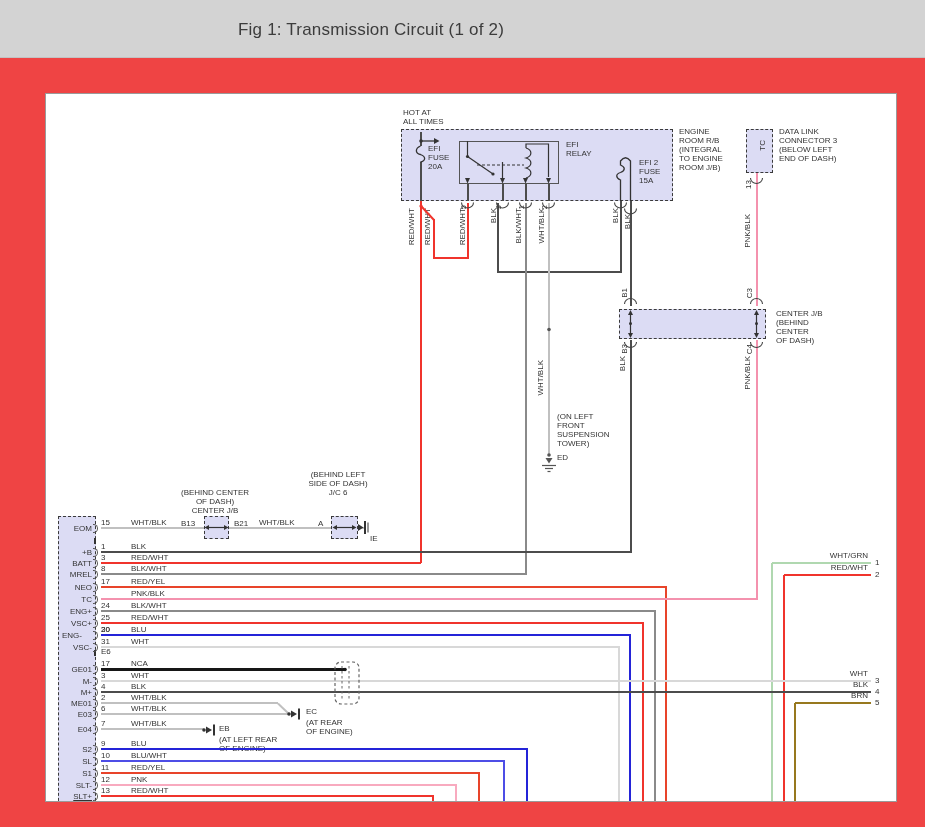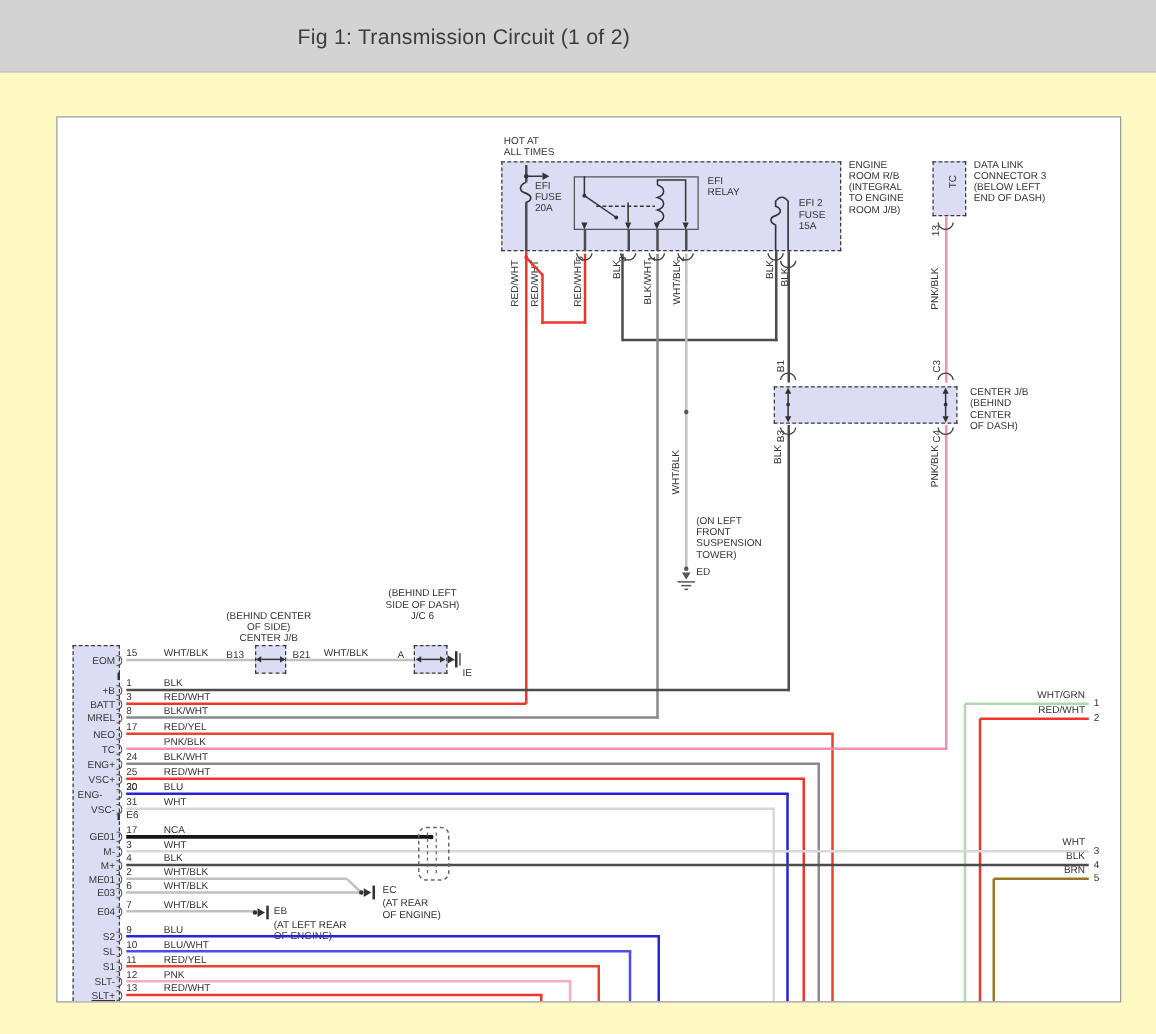--- a/index.html
+++ b/index.html
@@ -1,16 +1,16 @@
 <!DOCTYPE html>
 <html><head>
 <meta charset="utf-8">
 <style>
   html,body{margin:0;padding:0;background:#fff;}
-  #page{position:relative;width:925px;height:827px;background:#fef9c3;overflow:hidden;
+  #page{position:relative;width:925px;height:827px;background:#ef4444;overflow:hidden;
         font-family:"Liberation Sans","DejaVu Sans",sans-serif;}
   #hdr{position:absolute;left:0;top:0;width:925px;height:57px;background:#d3d3d3;border-bottom:1px solid #c2c2c2;}
   #hdr .title{position:absolute;left:238px;top:20px;font-size:17px;color:#3c3c3c;letter-spacing:.2px;}
   #diag{position:absolute;left:45px;top:93px;width:850px;height:707px;border:1.5px solid #9a9a9a;
         background:#fff;overflow:hidden;}
   .lav{position:absolute;background:#dcdcf4;border:1.5px dashed #3a3a3a;box-sizing:border-box;}
   .solidbox{position:absolute;border:1px solid #555;box-sizing:border-box;background:transparent;}
   .wire{position:absolute;}
   .lbl{position:absolute;font-size:8px;line-height:9px;color:#333;white-space:pre-line;}
   .vlbl{position:absolute;font-size:8px;color:#333;writing-mode:vertical-rl;transform:rotate(180deg);
@@ -72,21 +72,21 @@
     <div class="vlbl" style="left:572px;top:262px;">BLK</div>
     <div class="vlbl" style="left:697px;top:262px;">PNK/BLK</div>
     <div class="vlbl" style="left:697px;top:120px;">PNK/BLK</div>
     <div class="vlbl" style="left:490px;top:266px;">WHT/BLK</div>
     <div class="lbl" style="left:511px;top:318px;">(ON LEFT
 FRONT
 SUSPENSION
 TOWER)</div>
     <div class="lbl" style="left:511px;top:359px;">ED</div>
     <div class="lbl rt" style="left:128px;top:394px;width:82px;text-align:center;">(BEHIND CENTER
-OF SIDE)
+OF DASH)
 CENTER J/B</div>
     <div class="lbl" style="left:252px;top:376px;width:80px;text-align:center;">(BEHIND LEFT
 SIDE OF DASH)
 J/C 6</div>
     <div class="lbl" style="left:135px;top:425px;">B13</div>
     <div class="lbl" style="left:188px;top:425px;">B21</div>
     <div class="lbl" style="left:213px;top:424px;">WHT/BLK</div>
     <div class="lbl" style="left:272px;top:425px;">A</div>
     <div class="lbl" style="left:324px;top:440px;">IE</div>
     <div class="lbl" style="left:173px;top:630px;">EB</div>

